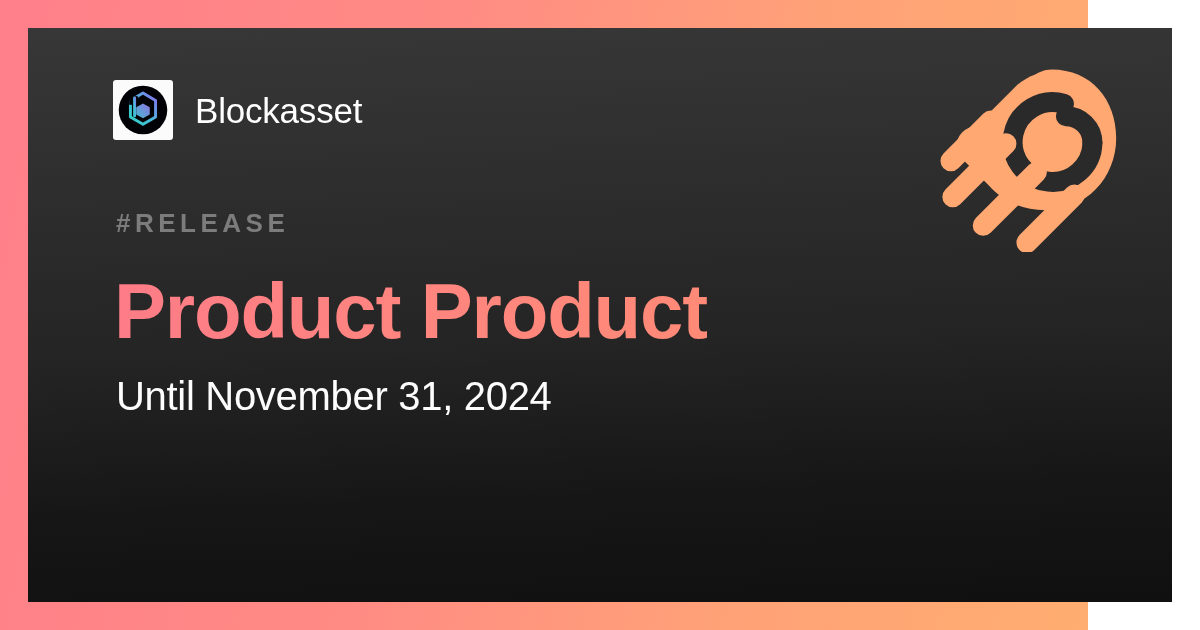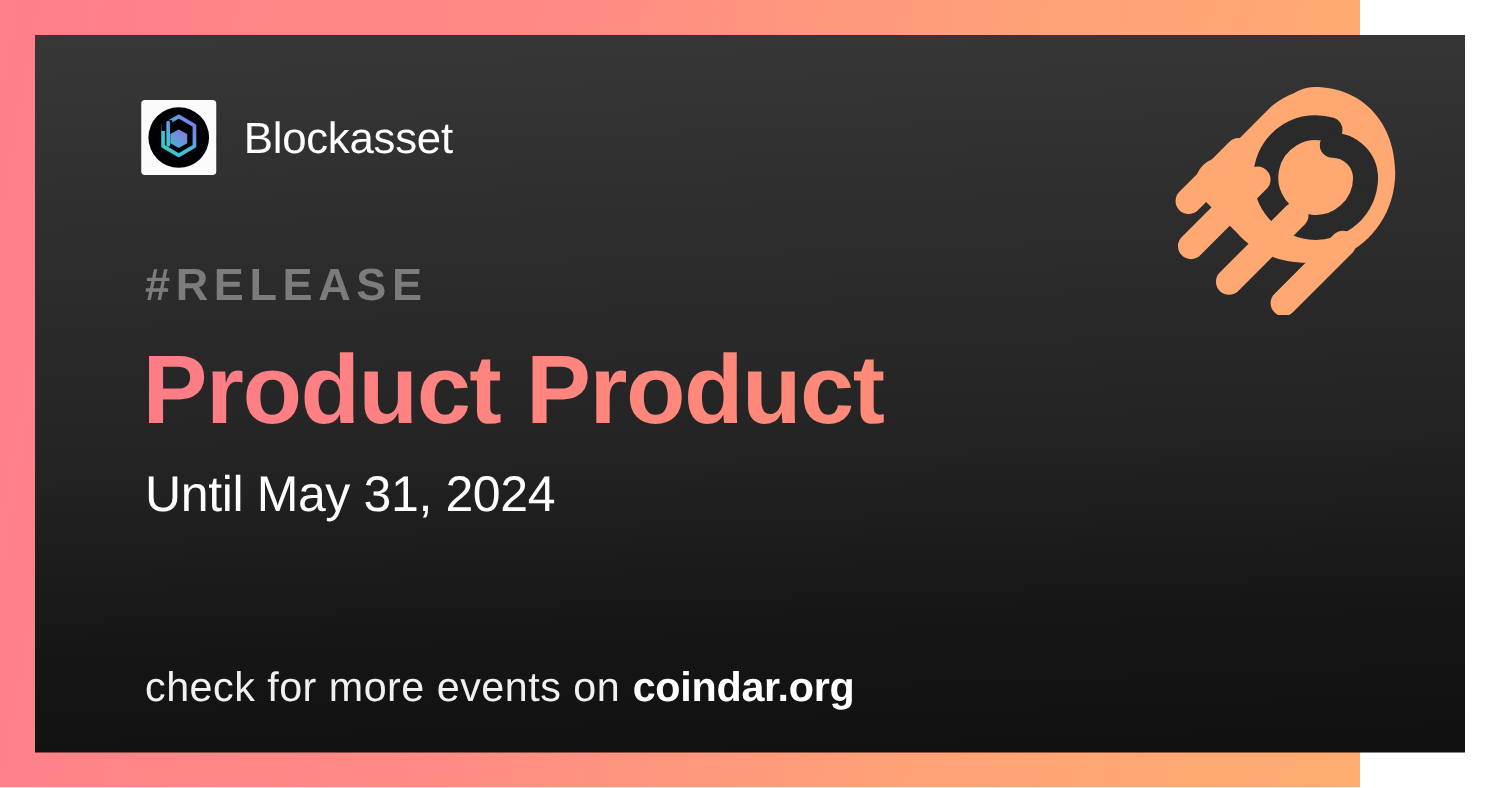--- a/index.html
+++ b/index.html
@@ -64,21 +64,21 @@
     line-height: 1;
     white-space: nowrap;
   }
 
   
   #event-tag {
     position: absolute;
     left: 88px;
     top: 182px;
     color: #7c7c7c;
-    font-size: 36px;
+    font-size: 26px;
     font-weight: 700;
     letter-spacing: 4.5px;
     line-height: 1;
     white-space: nowrap;
   }
 
   
   #event-title {
     position: absolute;
     left: 86px;
@@ -171,25 +171,22 @@
           <path d="M30 22.5 L37.8 26.8 L37.8 35.3 L30 39.6 L22.2 35.3 L22.2 26.8 Z" fill="url(#baGrad2)" opacity="0.92"></path>
         </svg>
       </div>
       <div id="project-name">Blockasset</div>
     </div>
 
     <div id="event-tag">#RELEASE</div>
 
     <div id="event-title">Product Product</div>
 
-    <div id="event-date">Until May 31, 2024</div>
-
-    <div id="footer">
-      <span id="footer-prefix">check for more events on</span><span id="footer-site">coindar.org</span>
-    </div>
+    <div id="event-date">Until November 31, 2024</div>
+
 
     <div id="comet-mark">
       <svg viewBox="0 0 200 200" aria-hidden="true">
         <g fill="#ffa871">
 
           <path d="M128 8 C170 8 196 40 196 80 C196 122 164 156 122 156
                    C96 156 76 146 62 130 L34 102 C26 94 26 82 34 74
                    C42 66 54 66 62 74 L78 90
                    C76 60 96 8 128 8 Z"></path>
 

